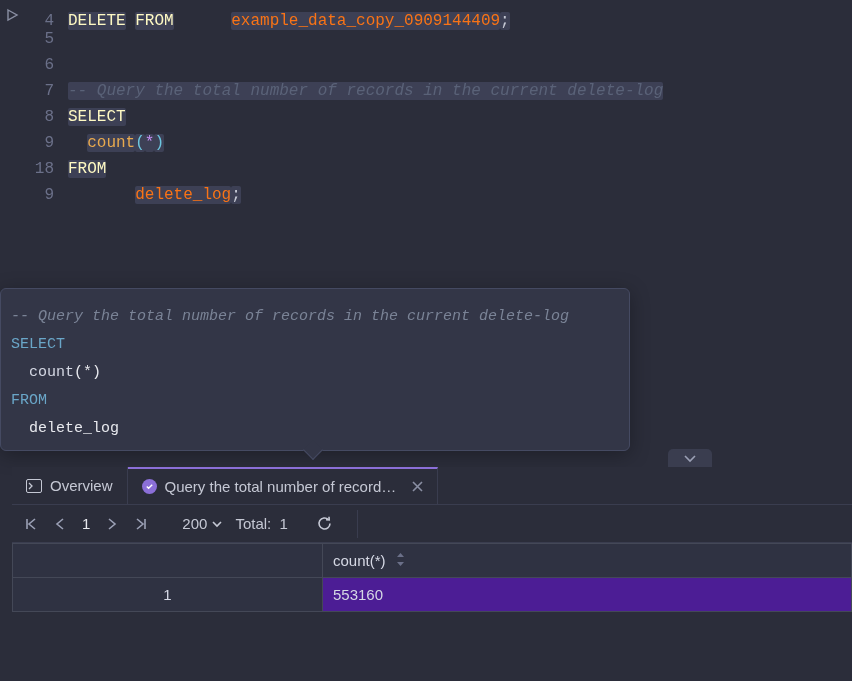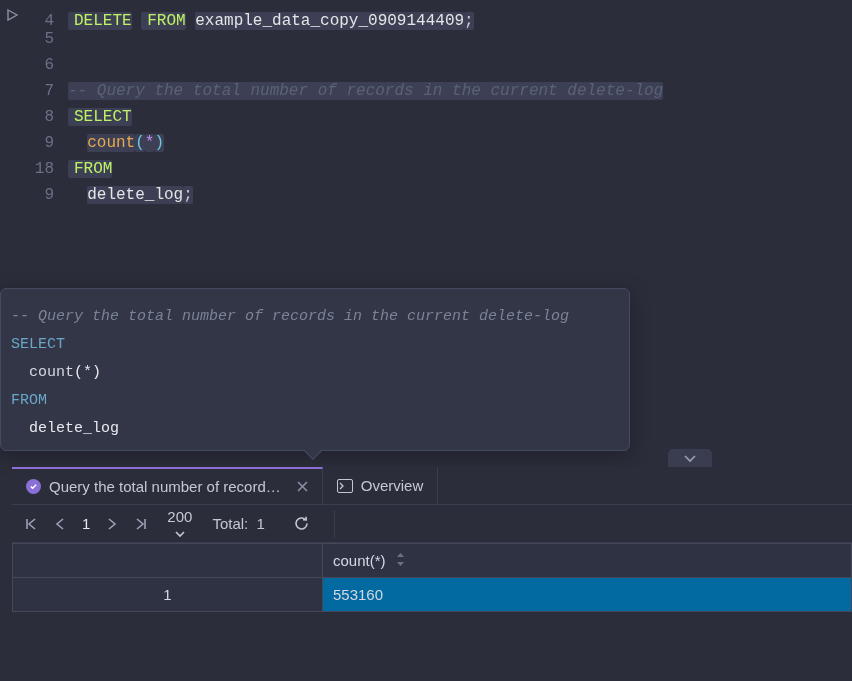--- a/index.html
+++ b/index.html
@@ -40,23 +40,23 @@
     }
     .code-content {
       flex: 1;
       white-space: pre;
       font-family: Consolas, 'Courier New', monospace;
     }
     .hl {
       background: #3d4055;
       border-radius: 2px;
     }
-    .kw-purple { color: #bef264; padding-left: 6px; }
+    .kw-purple { color: #fef9c3; }
     .kw-orange { color: #e8a94e; }
-    .ident { color: #e5e5e5; }
+    .ident { color: #f97316; margin-left: 48px; }
     .comment { color: #5a6278; font-style: italic; }
     .paren-cyan { color: #6cc7e0; }
     .star-purple { color: #c28df0; }
     .semic { color: #c5c8d4; }
 
     .run-triangle svg { display: block; }
 
     .tooltip {
       position: absolute;
       left: 0;
@@ -158,22 +158,22 @@
     }
     .nav-btn {
       color: #9ba0b5;
       cursor: pointer;
       display: flex;
       align-items: center;
       padding: 2px;
     }
     .nav-btn.dim { color: #6b7089; }
     .pg-num { color: #e8e9ee; padding: 0 2px; }
-    .page-size { display: flex; align-items: center; gap: 4px; margin-left: 5px; cursor: pointer; flex-direction: column;}
-    .total-label { margin-left: 8px; }
+    .page-size { display: flex; align-items: center; gap: 4px; margin-left: 20px; cursor: pointer;}
+    .total-label { }
     .refresh-btn { margin-left: 14px; cursor: pointer; }
     .vdiv { width: 1px; height: 28px; background: #3a3d4f; margin-left: 10px;}
 
     .table-wrap {
       flex: 1;
       overflow: auto;
     }
     .result-table {
       width: 100%;
       border-collapse: collapse;
@@ -189,21 +189,21 @@
     .result-table th {
       background: #2f3242;
       font-weight: normal;
     }
     .result-table th.rownum-h, .result-table td.rownum {
       width: 310px;
       text-align: center;
       background: #2f3242;
     }
     .result-table .sort-icon { color: #6b7089; margin-left: 6px; font-size: 12px;}
-    .result-table td { background: #0369a1; }
+    .result-table td { background: #4c1d95; }
   </style>
 </head>
 <body>
 
 <div class="editor-area" id="editor">
     <div class="code-line" style="padding-top: 8px;">
       <div class="run-gutter">
         <span class="run-triangle">
           <svg width="14" height="14" viewBox="0 0 14 14">
             <path d="M3 2 L12 7 L3 12 Z" fill="none" stroke="#8a8fa3" stroke-width="1.4"></path>
@@ -260,39 +260,39 @@
   </div>
 
 <div class="collapse-tab">
   <svg width="14" height="10" viewBox="0 0 14 10">
       <path d="M2 3 L7 8 L12 3" stroke="#9ba0b5" stroke-width="1.6" fill="none"></path>
     </svg>
 </div>
 
 <div class="results-panel">
   <div class="tabs-bar">
+    <div class="tab">
+      <svg width="16" height="14" viewBox="0 0 16 14">
+        <rect x="0.5" y="0.5" width="15" height="13" rx="1.5" stroke="#c5c8d4" fill="none"></rect>
+        <path d="M3 4 L6 7 L3 10" stroke="#c5c8d4" stroke-width="1.3" fill="none"></path>
+      </svg>
+      <span>Overview</span>
+    </div>
     <div class="tab active">
       <span class="check-circle">
         <svg width="9" height="9" viewBox="0 0 10 10">
             <path d="M2 5 L4 7 L8 3" stroke="#fff" stroke-width="1.6" fill="none"></path>
           </svg>
       </span>
       <span>Query the total number of record…</span>
       <span class="close-x">
         <svg width="11" height="11" viewBox="0 0 11 11">
             <path d="M1 1 L10 10 M10 1 L1 10" stroke="#8a8fa3" stroke-width="1.6"></path>
           </svg>
       </span>
-    </div>
-    <div class="tab">
-      <svg width="16" height="14" viewBox="0 0 16 14">
-        <rect x="0.5" y="0.5" width="15" height="13" rx="1.5" stroke="#c5c8d4" fill="none"></rect>
-        <path d="M3 4 L6 7 L3 10" stroke="#c5c8d4" stroke-width="1.3" fill="none"></path>
-      </svg>
-      <span>Overview</span>
     </div>
   </div>
 
   <div class="toolbar">
     <span class="nav-btn dim">
       <svg width="14" height="14" viewBox="0 0 14 14">
           <path d="M3 2 L3 12 M11 2 L5 7 L11 12" stroke="#9ba0b5" stroke-width="1.6" fill="none"></path>
         </svg>
     </span>
     <span class="nav-btn dim">

